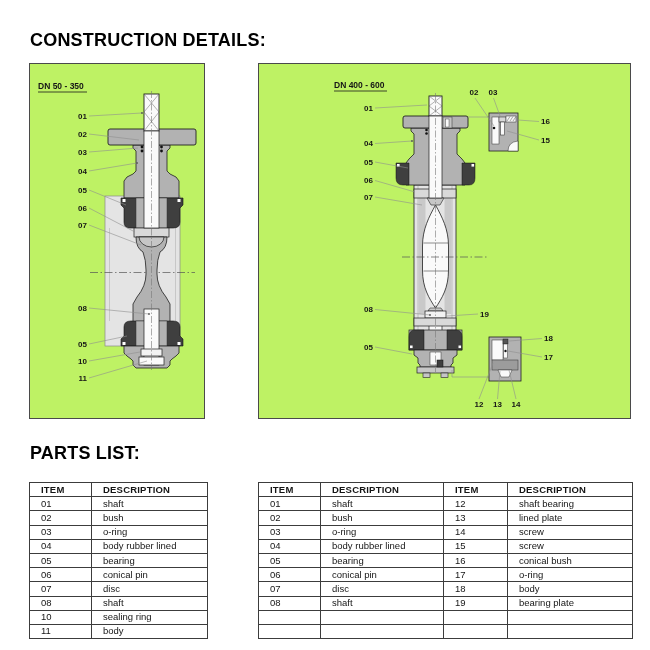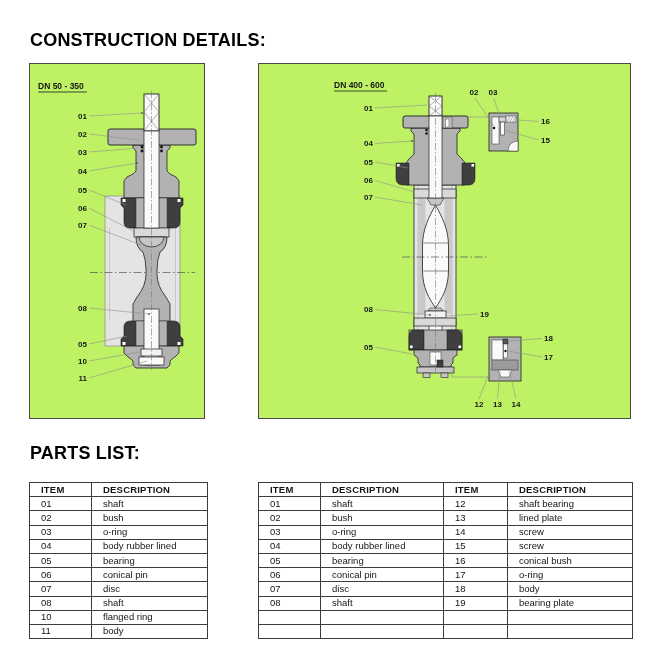--- a/index.html
+++ b/index.html
@@ -251,21 +251,21 @@
     <tr>
         <td>07</td>
         <td>disc</td>
       </tr>
     <tr>
         <td>08</td>
         <td>shaft</td>
       </tr>
     <tr>
         <td>10</td>
-        <td>flanged ring</td>
+        <td>sealing ring</td>
       </tr>
     <tr>
         <td>11</td>
         <td>body</td>
       </tr>
   </tbody>
 </table>
 
 <table class="ptable" id="table-right">
   <colgroup>

